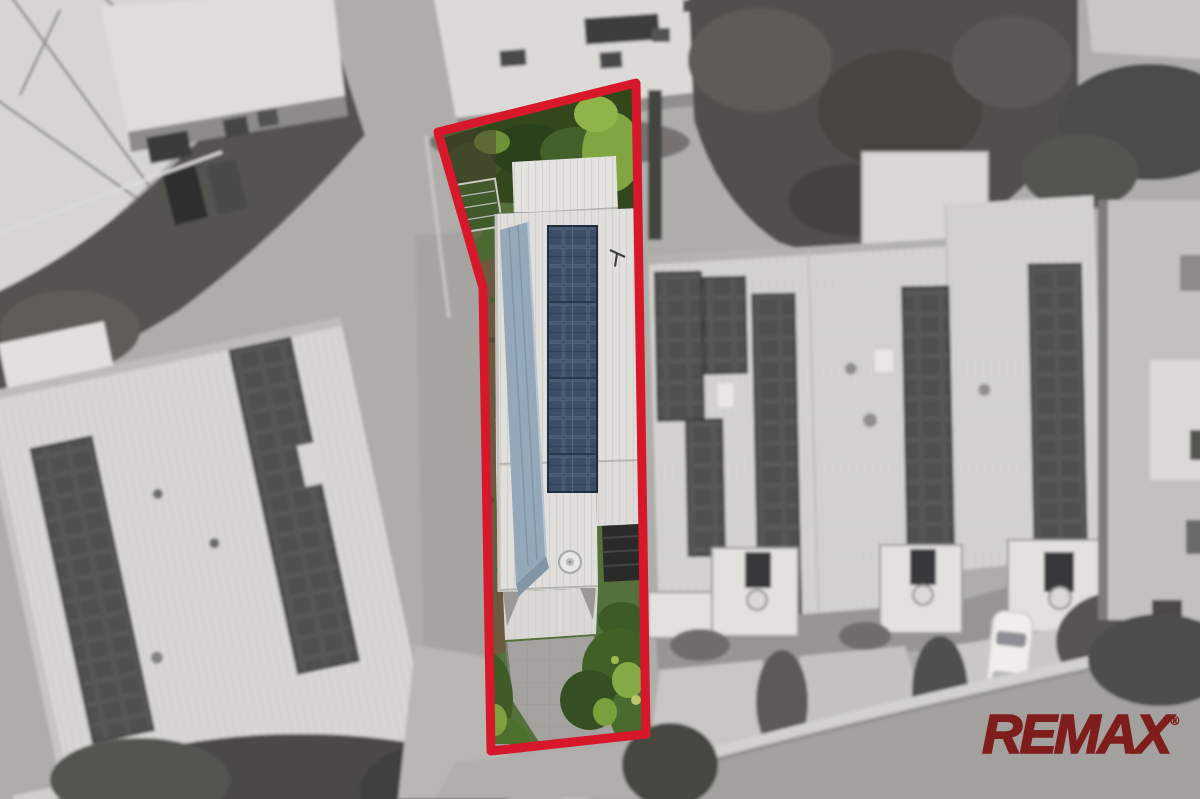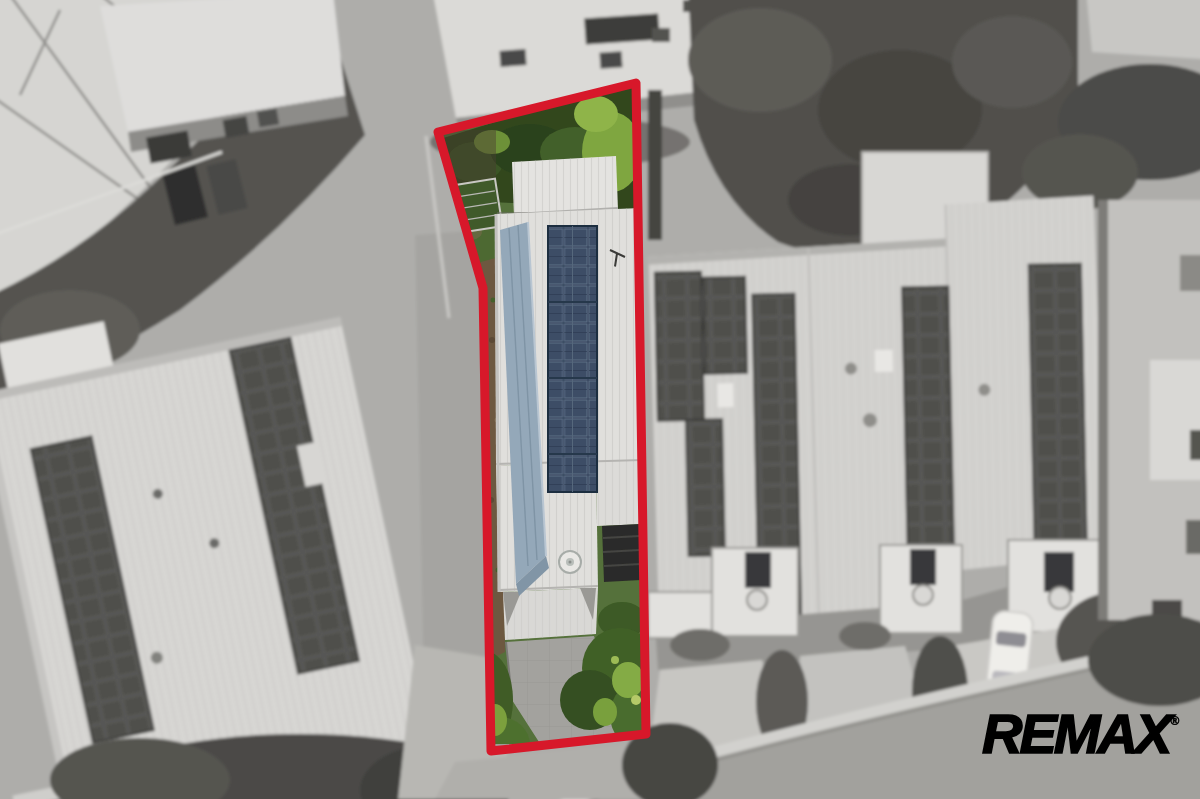--- a/index.html
+++ b/index.html
@@ -298,16 +298,16 @@
       <ellipse cx="605" cy="712" rx="12" ry="14" fill="#79a03e"></ellipse>
       <circle cx="636" cy="700" r="5" fill="#b5c968"></circle>
           <circle cx="615" cy="660" r="4" fill="#9dbb55"></circle>
     </g>
     <rect x="485" y="744" width="165" height="12" fill="#9e9d99"></rect>
   </g>
 
   <polygon points="438,132 636,83 646,734 491,751 483,288" fill="none" stroke-width="9" stroke-linejoin="round" stroke="#d7182a"></polygon>
 </svg>
 
-<div class="logo" style="color: #000000;">
+<div class="logo" style="color: #7f1d1d;">
   <span>REMAX</span><sup>®</sup>
 </div>
 </div>
 
 </body></html>

